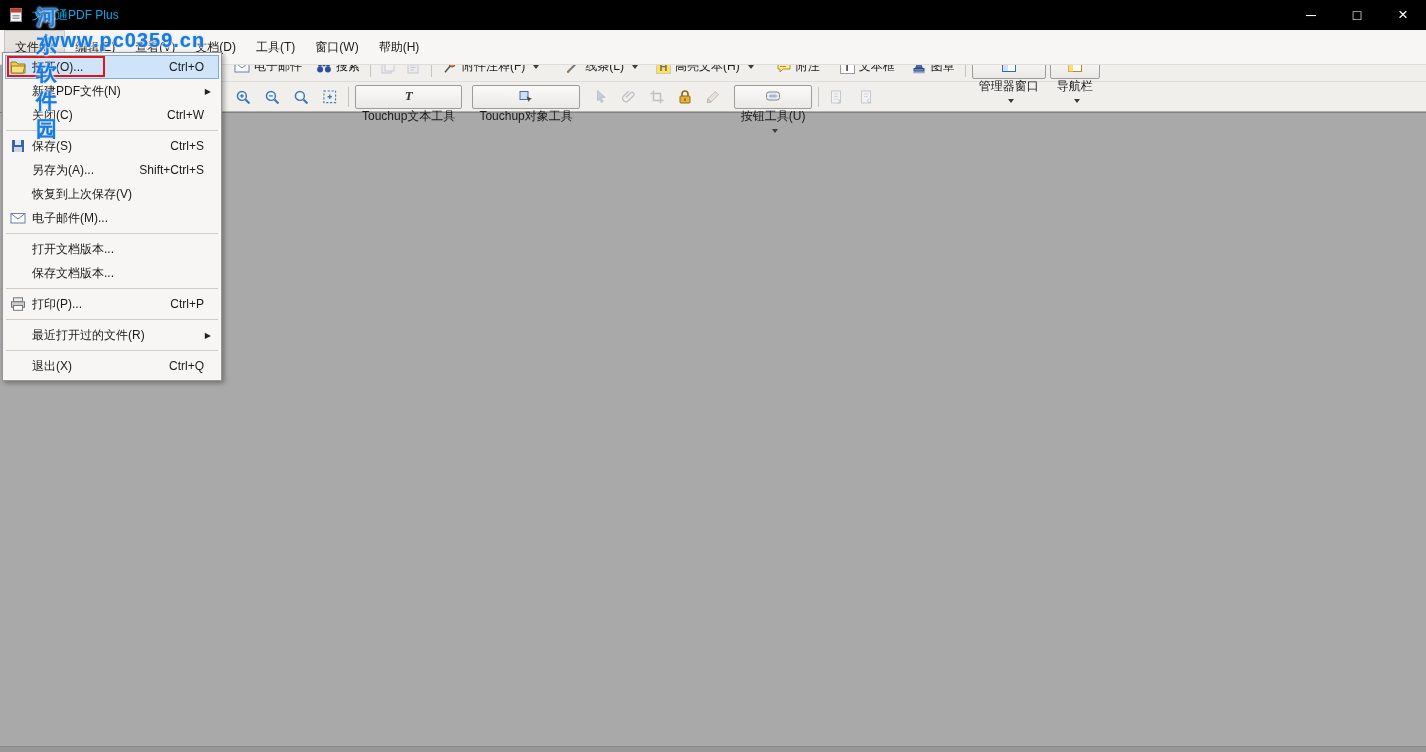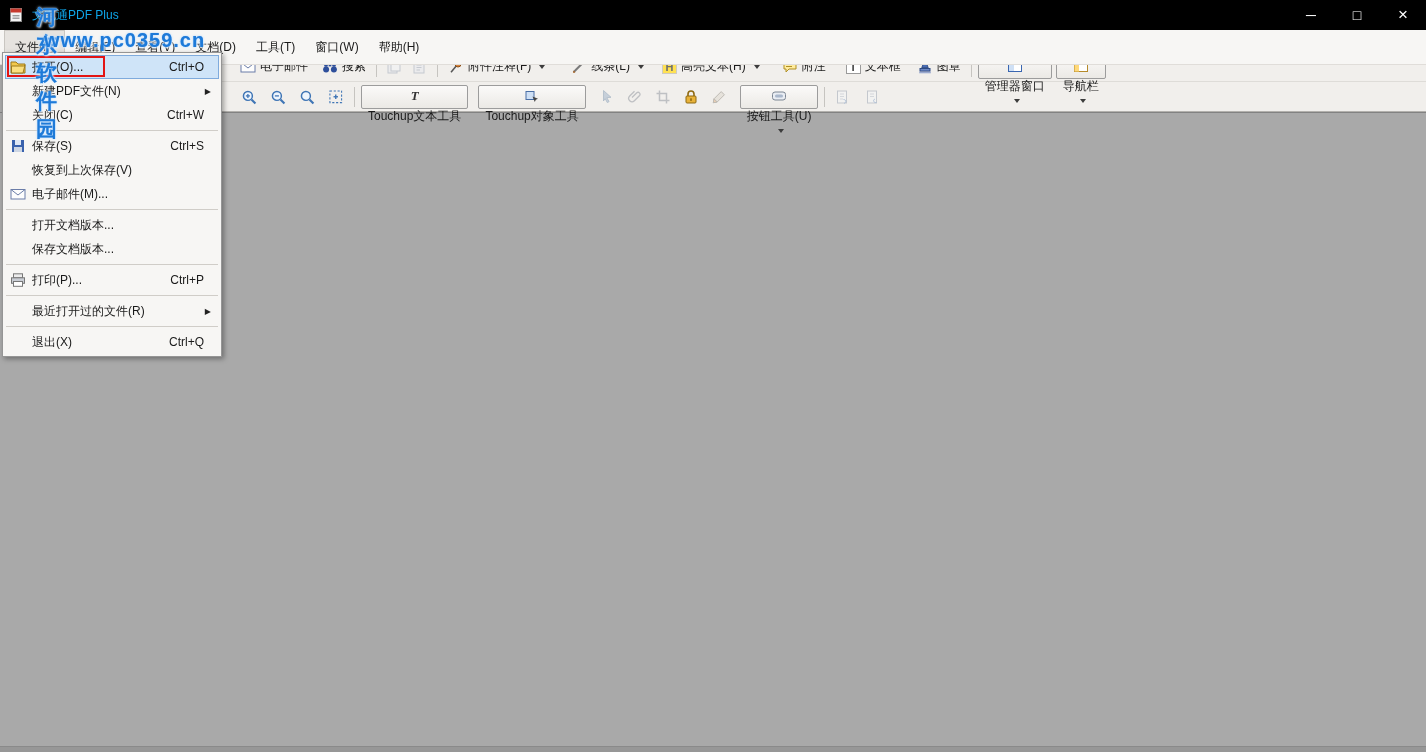--- a/index.html
+++ b/index.html
@@ -16,21 +16,21 @@
              color:#ffffff; font-size:14px; cursor:default; }
 
   
   .menubar { position:absolute; top:30px; left:0; right:0; height:35px; background:#f7f6f4;
              border-bottom:1px solid #e0ddd9; display:flex; align-items:stretch; padding-left:4px;
              font-size:12px; z-index:9; }
   .menu-item { padding:0 10px; display:flex; align-items:center; }
   .menu-item.active { background:#e6e3df; border:1px solid #c9c6c1; }
 
   
-  .toolbar-block { position:absolute; top:52px; left:10px; right:0; height:60px; background:#f1efec;
+  .toolbar-block { position:absolute; top:52px; left:4px; right:0; height:60px; background:#f1efec;
                    border-bottom:1px solid #b3b1ad; z-index:5; }
   .trow { height:30px; display:flex; align-items:center; font-size:12px; white-space:nowrap; }
   .trow1 { padding-left:226px; border-bottom:1px solid #dedcd8; }
   .trow2 { padding-left:228px; }
   .tbtn { display:inline-flex; align-items:center; gap:4px; padding:2px 4px; height:24px; }
   .boxed { border:1px solid #9c9c9c; border-radius:2px; background:linear-gradient(#fbfaf9,#ebe9e5);
            padding:2px 6px;flex-direction:column; }
   .tsep { width:1px; height:20px; background:#c6c4c0; margin:0 6px; flex:0 0 auto; }
   .darr { width:0; height:0; border-left:3.5px solid transparent; border-right:3.5px solid transparent;
           border-top:4px solid #3c3c3c; margin-left:4px; }
@@ -404,20 +404,25 @@
       <svg width="16" height="16" viewBox="0 0 16 16">
         <rect x="2" y="2" width="12" height="12" fill="#3a62ad"></rect>
         <rect x="5" y="2" width="6" height="5" fill="#dfe8f5"></rect>
         <rect x="4" y="9" width="8" height="5" fill="#cdd6e4"></rect>
       </svg>
     </span>
     <span class="lbl">保存(S)</span>
     <span class="sc">Ctrl+S</span>
   </div>
 
+  <div class="mi">
+    <span class="ic"></span>
+    <span class="lbl">另存为(A)...</span>
+    <span class="sc">Shift+Ctrl+S</span>
+  </div>
 
   <div class="mi">
     <span class="ic"></span>
     <span class="lbl">恢复到上次保存(V)</span>
   </div>
 
   <div class="mi">
     <span class="ic">
       <svg width="16" height="16" viewBox="0 0 16 16">
         <rect x="1" y="3.5" width="14" height="9.5" fill="#fdfdfd" stroke="#6b7da8"></rect>

